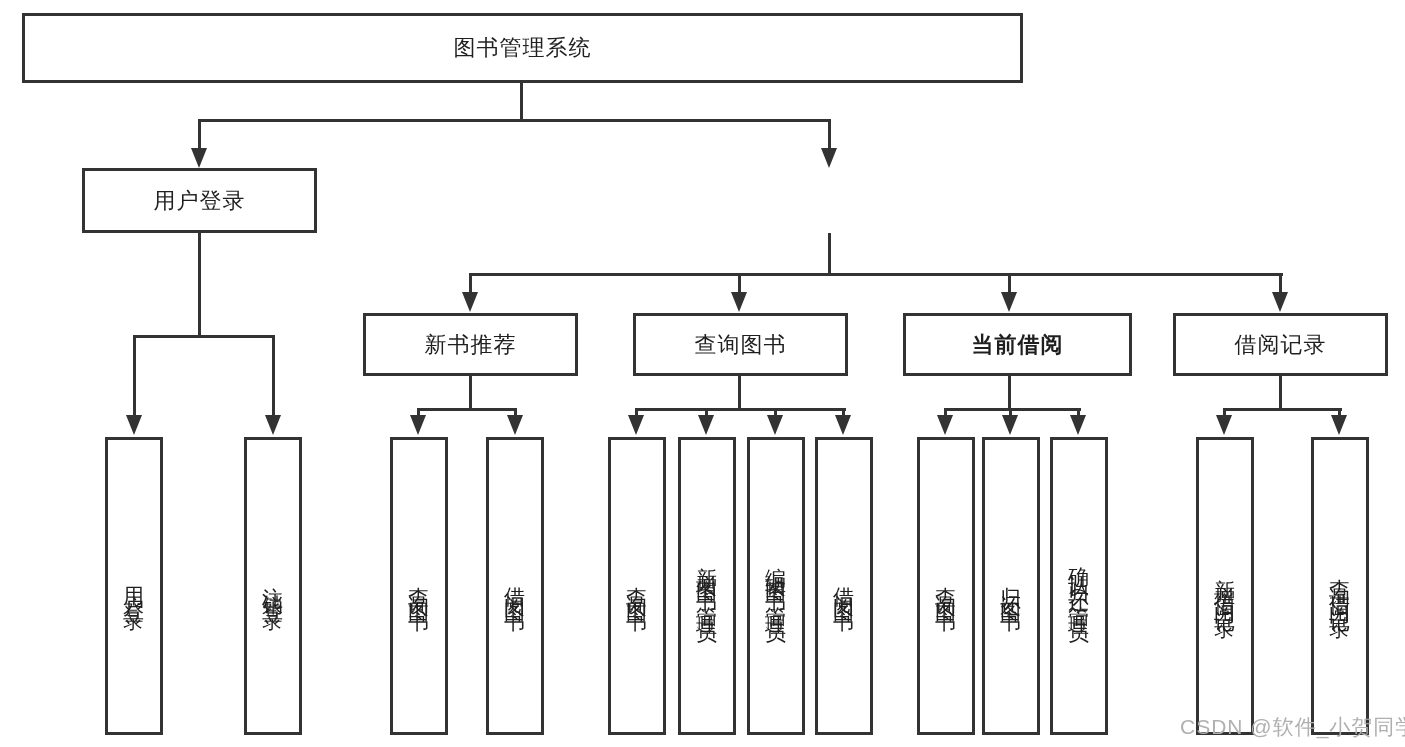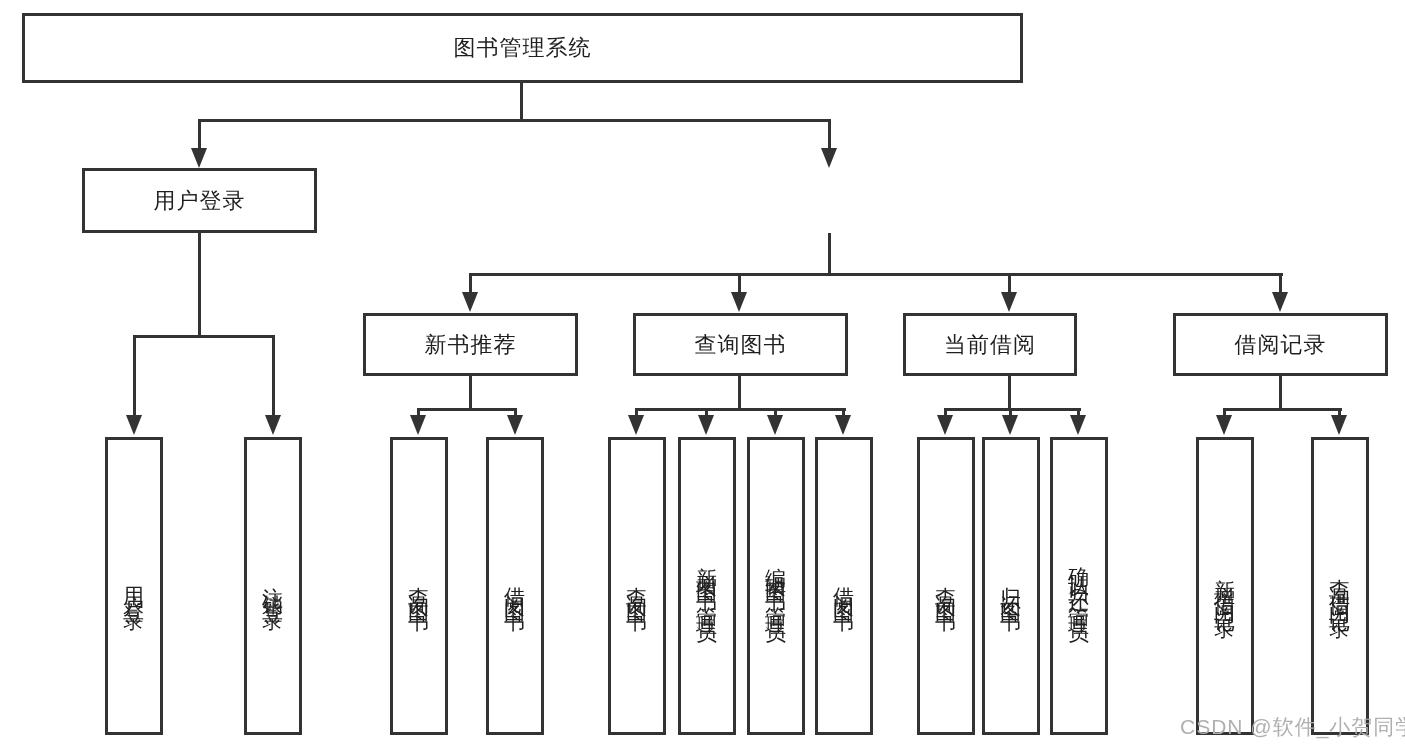--- a/index.html
+++ b/index.html
@@ -108,21 +108,21 @@
   <div class="arrow" style="left:1001px; top:292px;"></div>
   <div class="vline" style="left:1279px; top:273px; height:22px;"></div>
   <div class="arrow" style="left:1272px; top:292px;"></div>
 
   <div class="node" style="left:363px; top:313px; width:215px; height:63px;">
     <span>新书推荐</span>
   </div>
   <div class="node" style="left:633px; top:313px; width:215px; height:63px;">
     <span>查询图书</span>
   </div>
-  <div class="node" style="left:903px; top:313px; width:174px; height:63px;">
+  <div class="node" style="left:903px; top:313px; width:229px; height:63px;font-weight:bold;">
     <span>当前借阅</span>
   </div>
   <div class="node" style="left:1173px; top:313px; width:215px; height:63px;">
     <span>借阅记录</span>
   </div>
 
   <div class="vline" style="left:469px; top:376px; height:32px;"></div>
   <div class="hline" style="left:417px; top:408px; width:100px;"></div>
   <div class="vline" style="left:417px; top:408px; height:12px;"></div>
   <div class="arrow" style="left:410px; top:415px;"></div>

